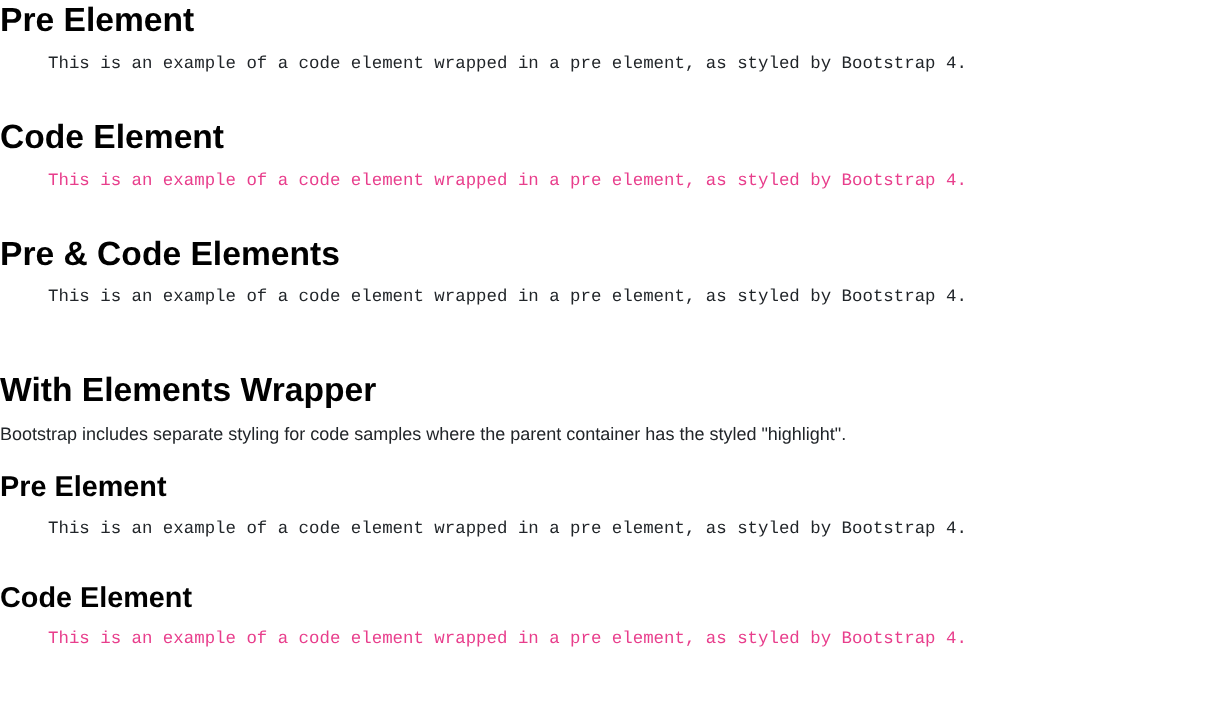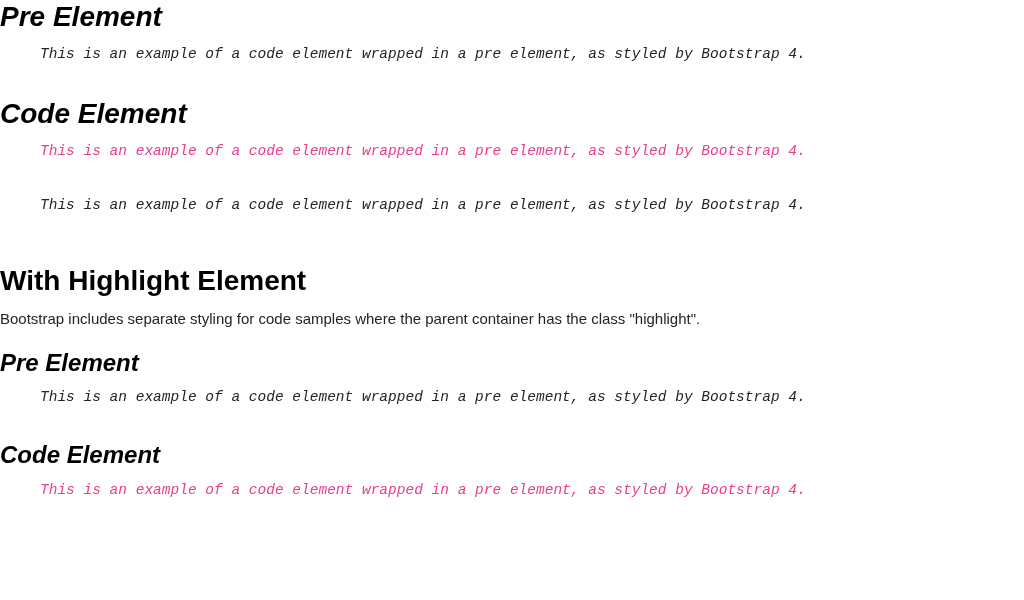--- a/index.html
+++ b/index.html
@@ -9,21 +9,20 @@
     }
     body {
       font-family: -apple-system, BlinkMacSystemFont, "Helvetica Neue", Helvetica, Arial, sans-serif;
       color: #212529;
       background: #fff;
       padding: 0;
       width: 1024px;
     }
     .section {
       margin-bottom: 32px;
-      font-style: italic;
     }
     h2.heading {
       font-size: 28px;
       font-weight: 700;
       margin-bottom: 10px;
       line-height: 1.2;
       color: #000;
     }
     h3.sub-heading {
       font-size: 24px;
@@ -65,26 +64,27 @@
   <h2 class="heading">Pre Element</h2>
   <div class="mono black">This is an example of a code element wrapped in a pre element, as styled by Bootstrap 4.</div>
 </div>
 
 <div class="section">
   <h2 class="heading">Code Element</h2>
   <div class="mono pink">This is an example of a code element wrapped in a pre element, as styled by Bootstrap 4.</div>
 </div>
 
 <div class="section">
+  <h2 class="heading">Pre &amp; Code Elements</h2>
   <div class="mono black">This is an example of a code element wrapped in a pre element, as styled by Bootstrap 4.</div>
 </div>
 
 <div class="gap-lg">
-  <h2 class="heading">With Highlight Element</h2>
-  <p class="desc">Bootstrap includes separate styling for code samples where the parent container has the class "highlight".</p>
+  <h2 class="heading">With Elements Wrapper</h2>
+  <p class="desc">Bootstrap includes separate styling for code samples where the parent container has the styled "highlight".</p>
 </div>
 
 <div class="section gap-md">
   <h3 class="sub-heading">Pre Element</h3>
   <div class="mono black">This is an example of a code element wrapped in a pre element, as styled by Bootstrap 4.</div>
 </div>
 
 <div class="section">
   <h3 class="sub-heading">Code Element</h3>
   <div class="mono pink">This is an example of a code element wrapped in a pre element, as styled by Bootstrap 4.</div>

